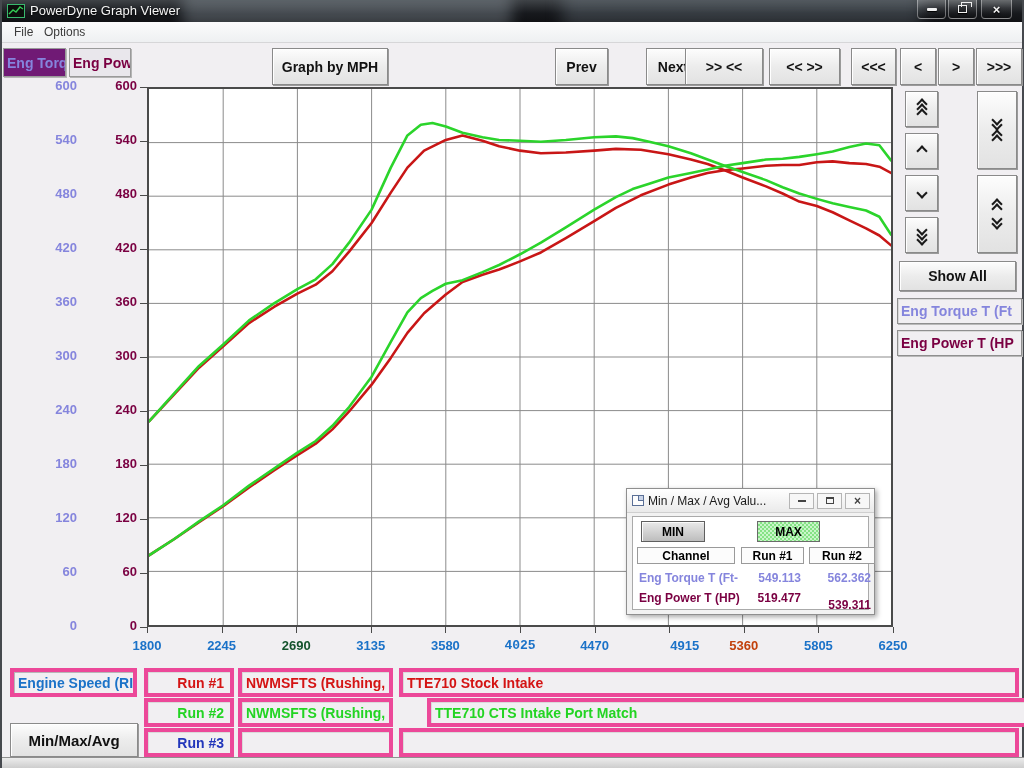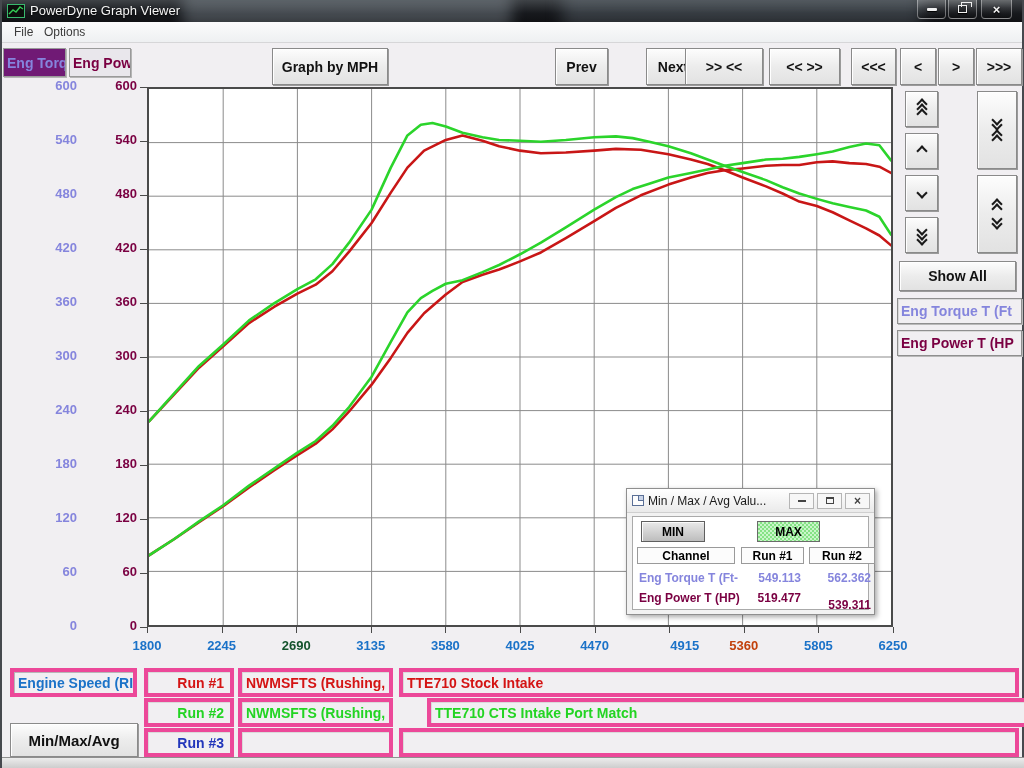--- a/index.html
+++ b/index.html
@@ -179,21 +179,21 @@
       <div class="xaxis-label" style="left: 115px; top: 638px; width: 60px; color: rgb(27, 114, 200);">1800</div>
       <div class="tick" style="left: 145px; top: 627px; width: 1px; height: 6px;"></div>
       <div class="xaxis-label" style="left: 189.6px; top: 638px; width: 60px; color: rgb(27, 114, 200);">2245</div>
       <div class="tick" style="left: 219.6px; top: 627px; width: 1px; height: 6px;"></div>
       <div class="xaxis-label" style="left: 264.2px; top: 638px; width: 60px; color: #14532d;">2690</div>
       <div class="tick" style="left: 294.2px; top: 627px; width: 1px; height: 6px;"></div>
       <div class="xaxis-label" style="left: 338.8px; top: 638px; width: 60px; color: rgb(27, 114, 200);">3135</div>
       <div class="tick" style="left: 368.8px; top: 627px; width: 1px; height: 6px;"></div>
       <div class="xaxis-label" style="left: 413.4px; top: 638px; width: 60px; color: rgb(27, 114, 200);">3580</div>
       <div class="tick" style="left: 443.4px; top: 627px; width: 1px; height: 6px;"></div>
-      <div class="xaxis-label" style="left: 488px; top: 638px; width: 60px; color: rgb(27, 114, 200);">4025</div>
+      <div class="xaxis-label" style="left: 488px; top: 638px; width: 60px; color: rgb(27, 114, 200); font-family: Liberation Mono, monospace;">4025</div>
       <div class="tick" style="left: 518px; top: 627px; width: 1px; height: 6px;"></div>
       <div class="xaxis-label" style="left: 562.6px; top: 638px; width: 60px; color: rgb(27, 114, 200);">4470</div>
       <div class="tick" style="left: 592.6px; top: 627px; width: 1px; height: 6px;"></div>
       <div class="xaxis-label" style="left: 637.2px; top: 638px; width: 60px; color: rgb(27, 114, 200); text-align: right;">4915</div>
       <div class="tick" style="left: 667.2px; top: 627px; width: 1px; height: 6px;"></div>
       <div class="xaxis-label" style="left: 711.8px; top: 638px; width: 60px; color: #c2410c;">5360</div>
       <div class="tick" style="left: 741.8px; top: 627px; width: 1px; height: 6px;"></div>
       <div class="xaxis-label" style="left: 786.4px; top: 638px; width: 60px; color: rgb(27, 114, 200);">5805</div>
       <div class="tick" style="left: 816.4px; top: 627px; width: 1px; height: 6px;"></div>
       <div class="xaxis-label" style="left: 861px; top: 638px; width: 60px; color: rgb(27, 114, 200);">6250</div>

